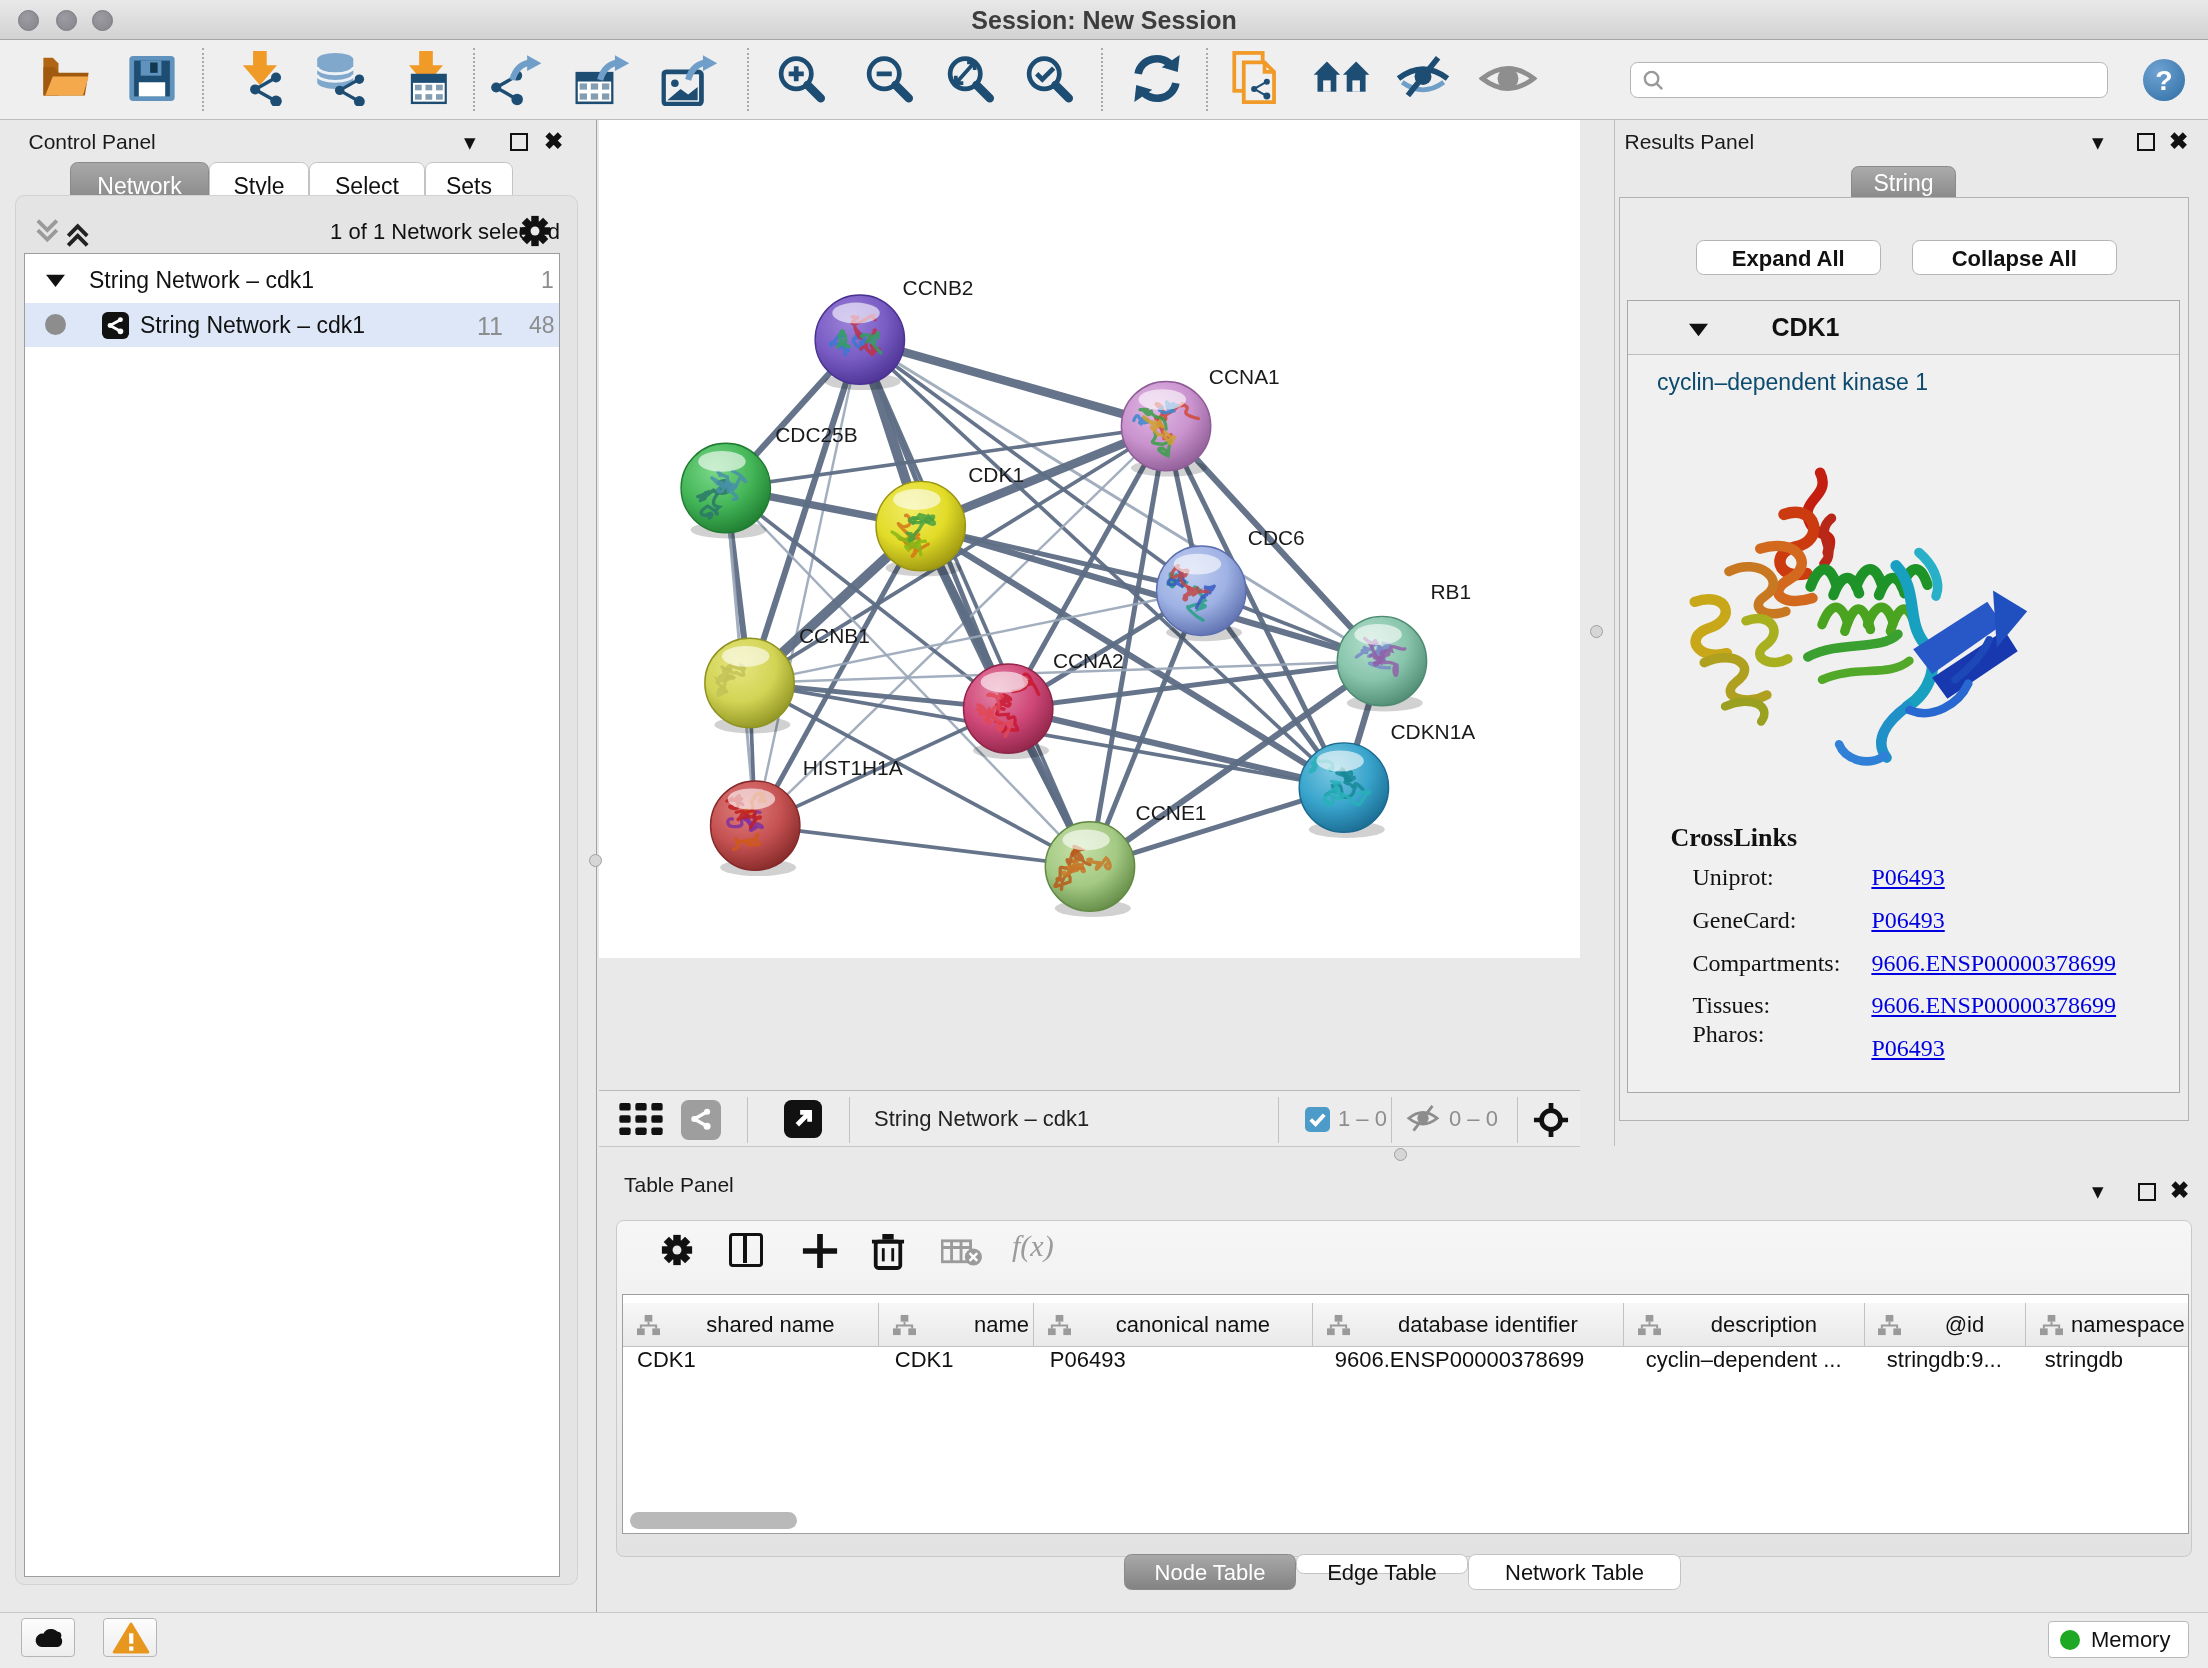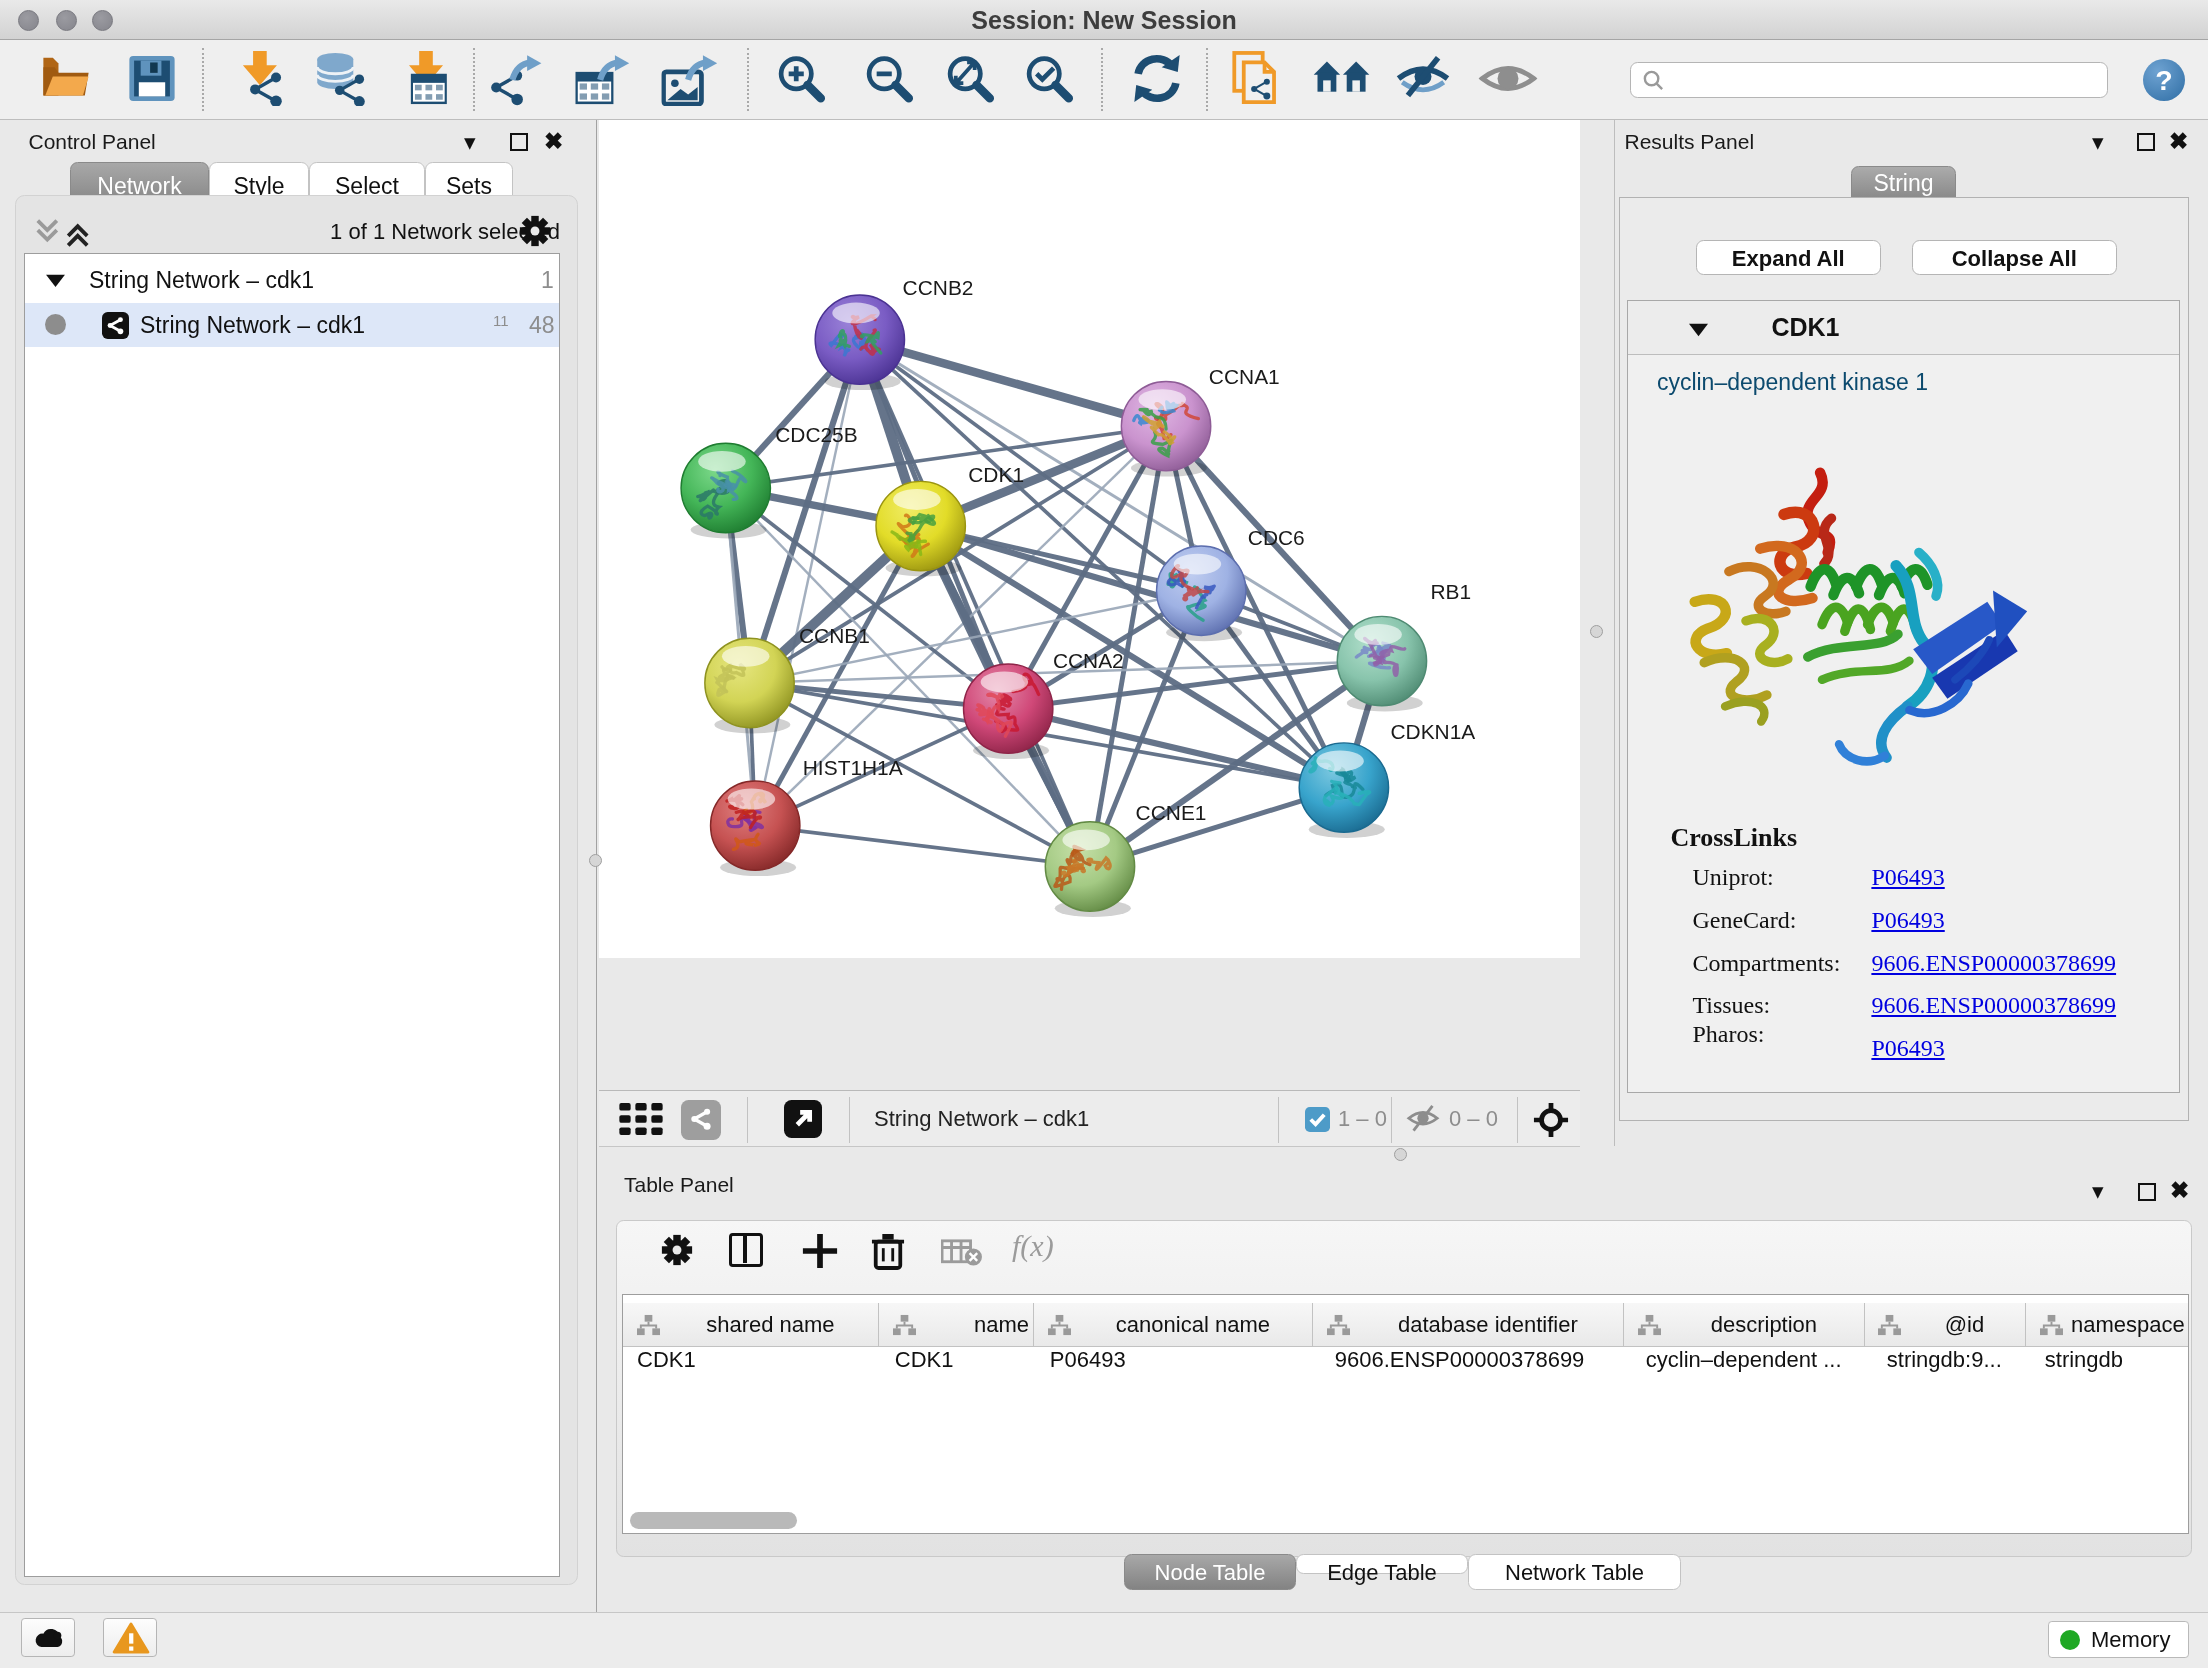--- a/index.html
+++ b/index.html
@@ -198,21 +198,21 @@
         <div class="abs" style="left:77px;top:8.6px;width:27px;height:27px;border-radius:5.7px;background:#111">
           <svg width="27" height="27" viewBox="0 0 28 28" style="position:absolute;left:0;top:0">
             <line x1="19.119999999999997" y1="7.92" x2="8.4" y2="14.0" stroke="#fff" stroke-width="3"></line>
             <line x1="8.4" y1="14.0" x2="19.119999999999997" y2="20.08" stroke="#fff" stroke-width="3"></line>
             <circle cx="19.119999999999997" cy="7.92" r="2.56" fill="#fff"></circle>
             <circle cx="8.4" cy="14.0" r="2.56" fill="#fff"></circle>
             <circle cx="19.119999999999997" cy="20.08" r="2.944" fill="#fff"></circle>
           </svg>
         </div>
         <div class="abs" style="left:115px;top:8.6px;font-size:23px;color:#111">String Network – cdk1</div>
-        <div class="abs" style="left:468px;top:8.6px;font-size:15px;color:#8d8d8d">11</div>
+        <div class="abs" style="left:452px;top:8.6px;font-size:25px;color:#8d8d8d">11</div>
         <div class="abs" style="left:504px;top:8.6px;font-size:23px;color:#8d8d8d">48</div>
       </div>
     </div>
   </div>
 <div class="abs" style="left:589px;top:854px;width:13.3px;height:13.3px;border-radius:50%;background:#d6d6d6;border:1px solid #9f9f9f;z-index:5"></div>
 <div class="abs" style="left:1590px;top:625px;width:13.3px;height:13.3px;border-radius:50%;background:#d6d6d6;border:1px solid #9f9f9f;z-index:5"></div>
 <div class="abs" style="left:1394px;top:1148px;width:13.3px;height:13.3px;border-radius:50%;background:#d6d6d6;border:1px solid #9f9f9f;z-index:5"></div>
 <div class="abs" style="left:599px;top:120px;width:981px;height:838px;background:#fff">
     <svg width="981" height="970" viewBox="630 126 1031 1020" style="position:absolute;left:0;top:0">
       <defs>

